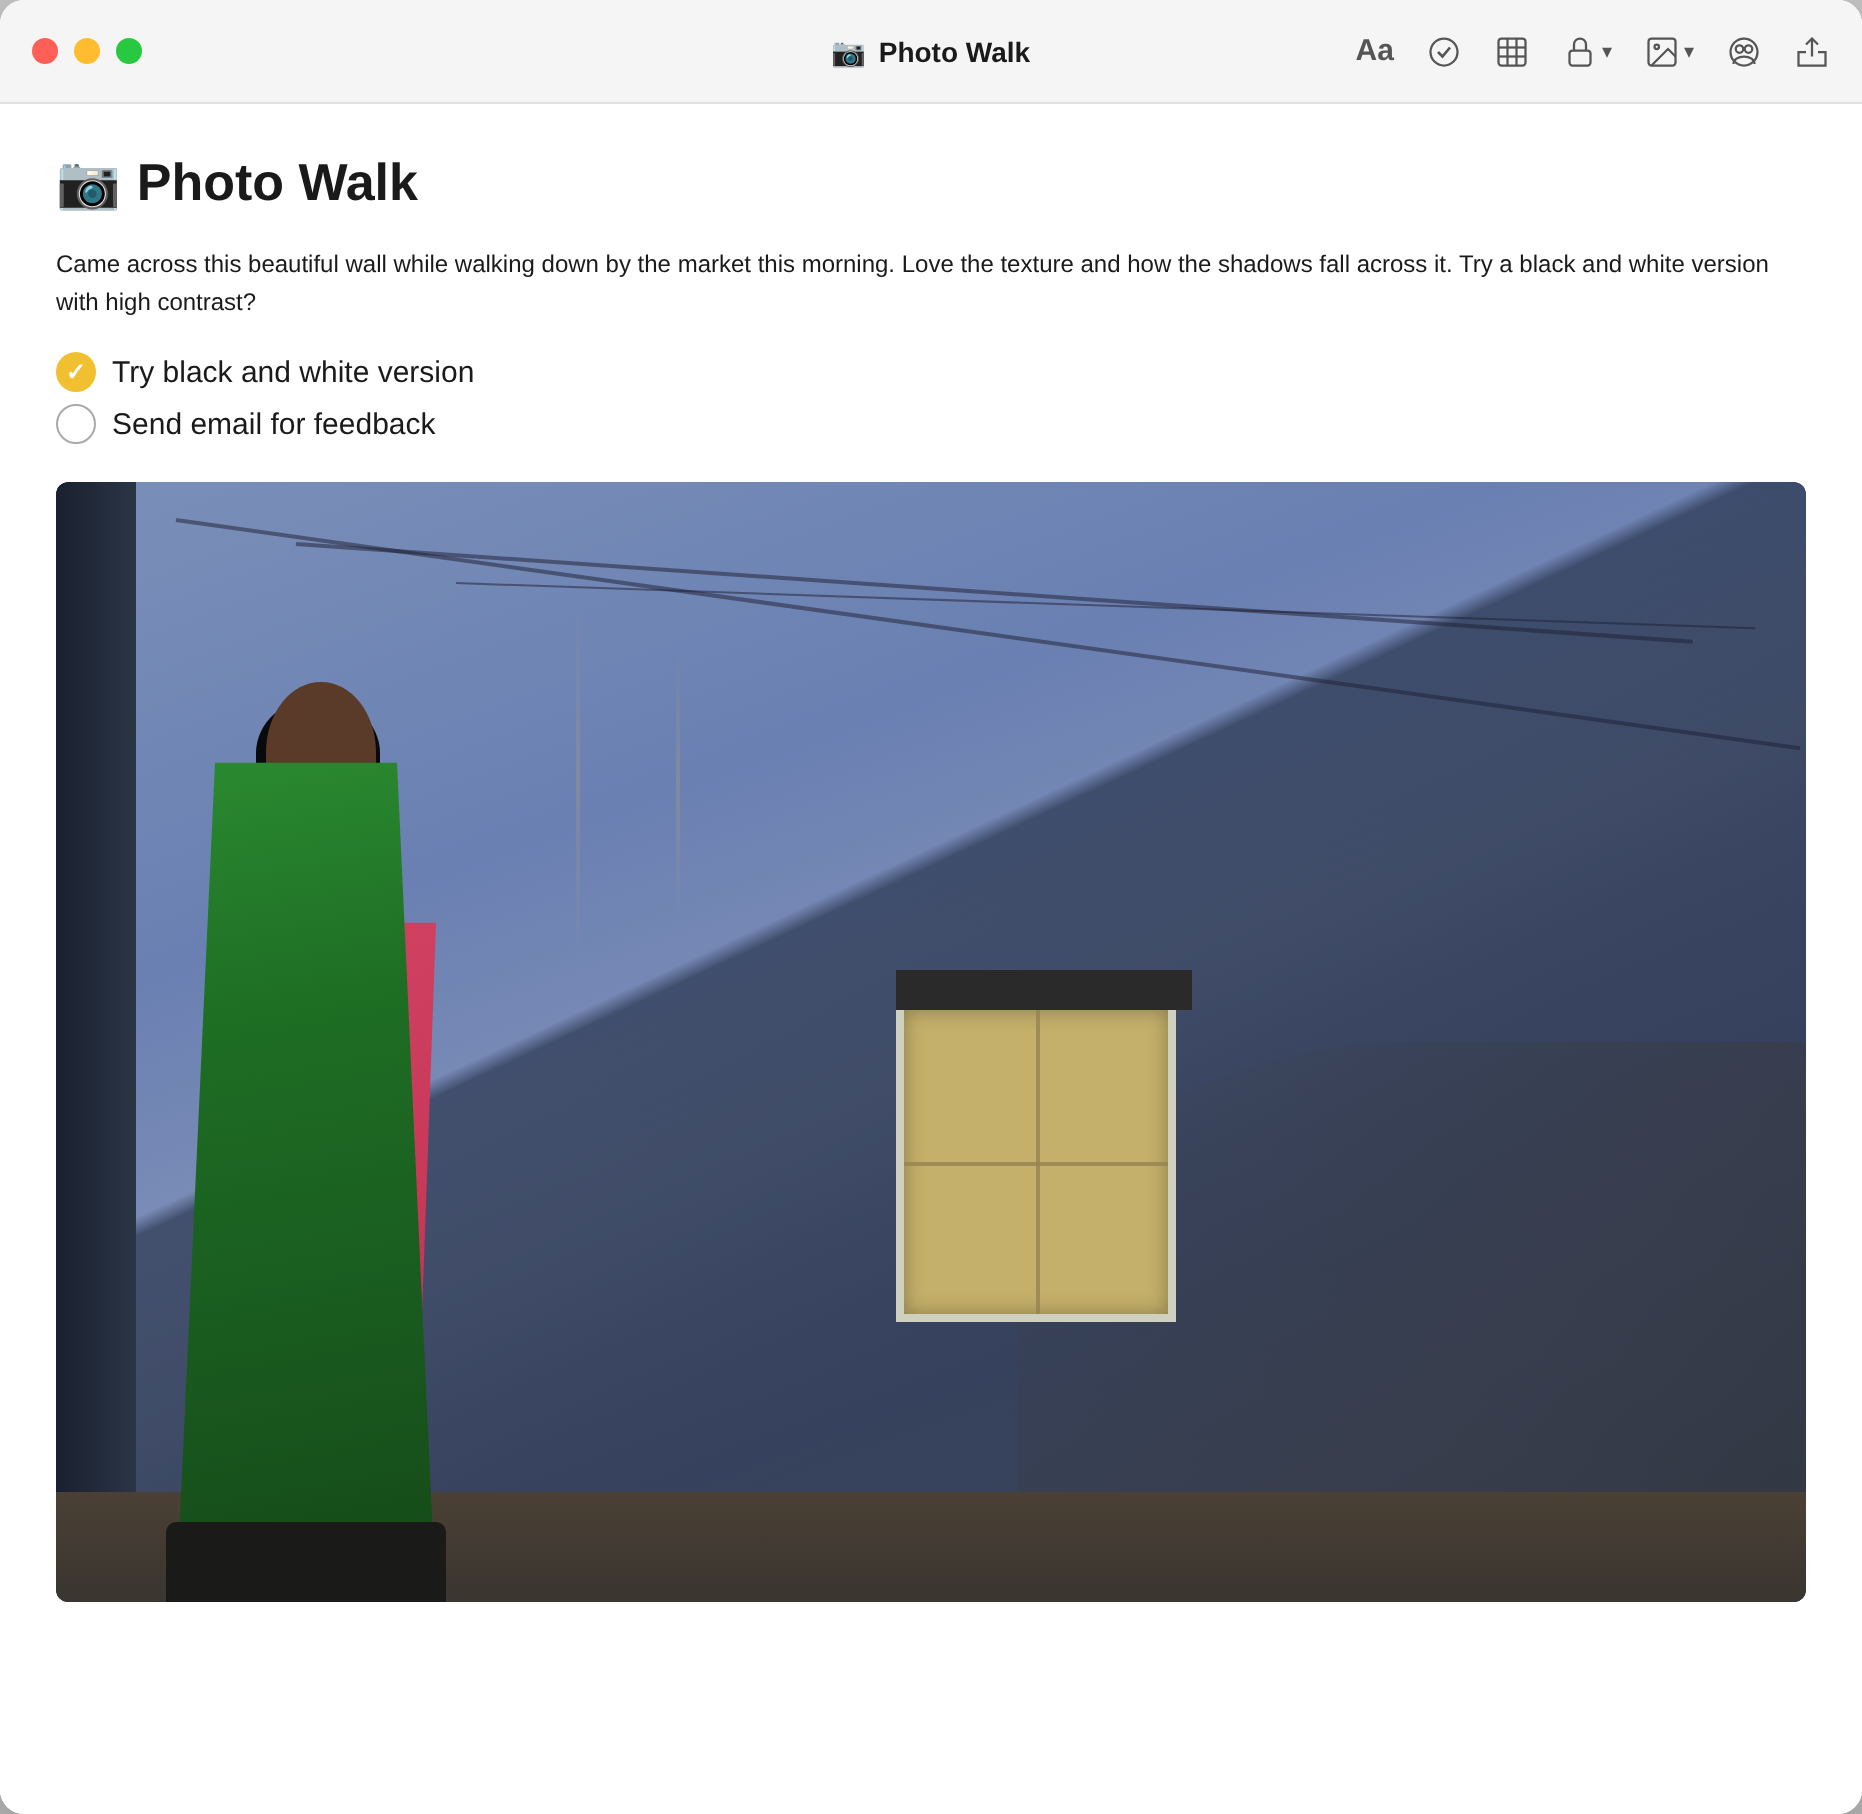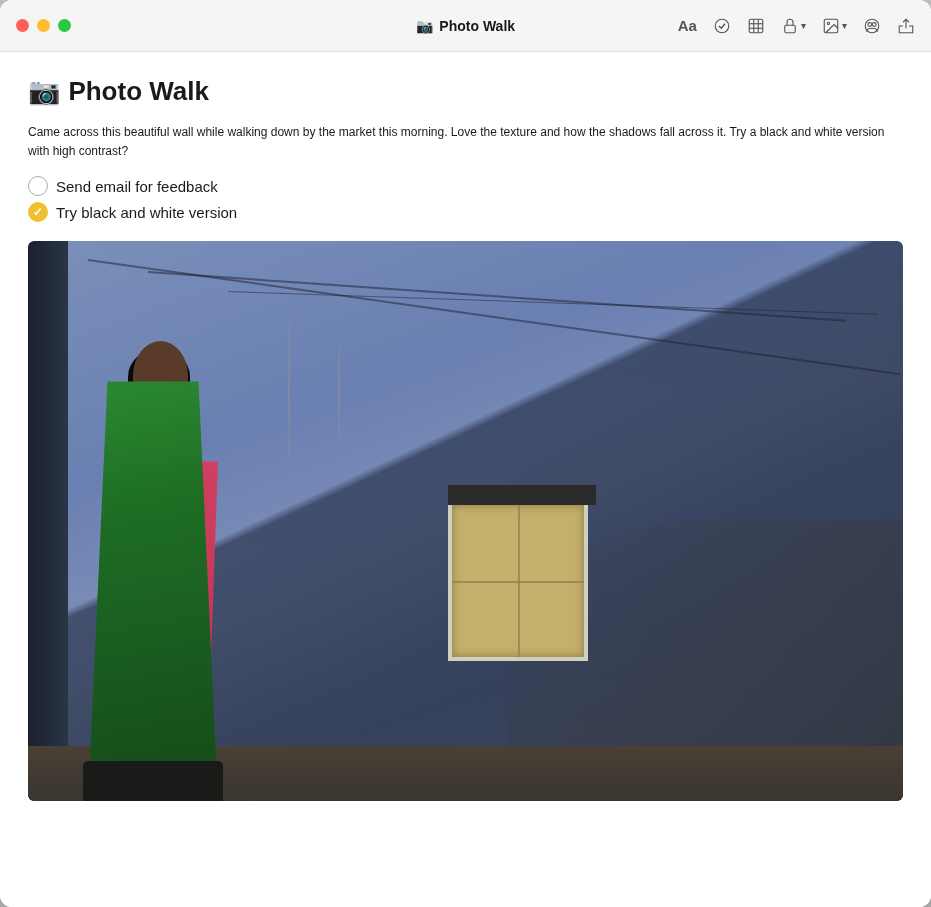--- a/index.html
+++ b/index.html
@@ -458,26 +458,26 @@
 
     <div class="note-title">
       <span style="font-size:26px;">📷</span>
       <h1>Photo Walk</h1>
     </div>
 
     <p class="note-body">Came across this beautiful wall while walking down by the market this morning. Love the texture and how the shadows fall across it. Try a black and white version with high contrast?</p>
 
     <ul class="checklist">
       <li class="checklist-item">
+        <span class="check-done"></span>
+        <span>Try black and white version</span>
+      </li>
+      <li class="checklist-item">
         <span class="check-empty"></span>
         <span>Send email for feedback</span>
-      </li>
-      <li class="checklist-item">
-        <span class="check-done"></span>
-        <span>Try black and white version</span>
       </li>
     </ul>
 
     <div class="note-image">
       <div class="photo-container">
 
         <div class="wall-bg"></div>
 
         <div class="wall-left-strip"></div>
 

